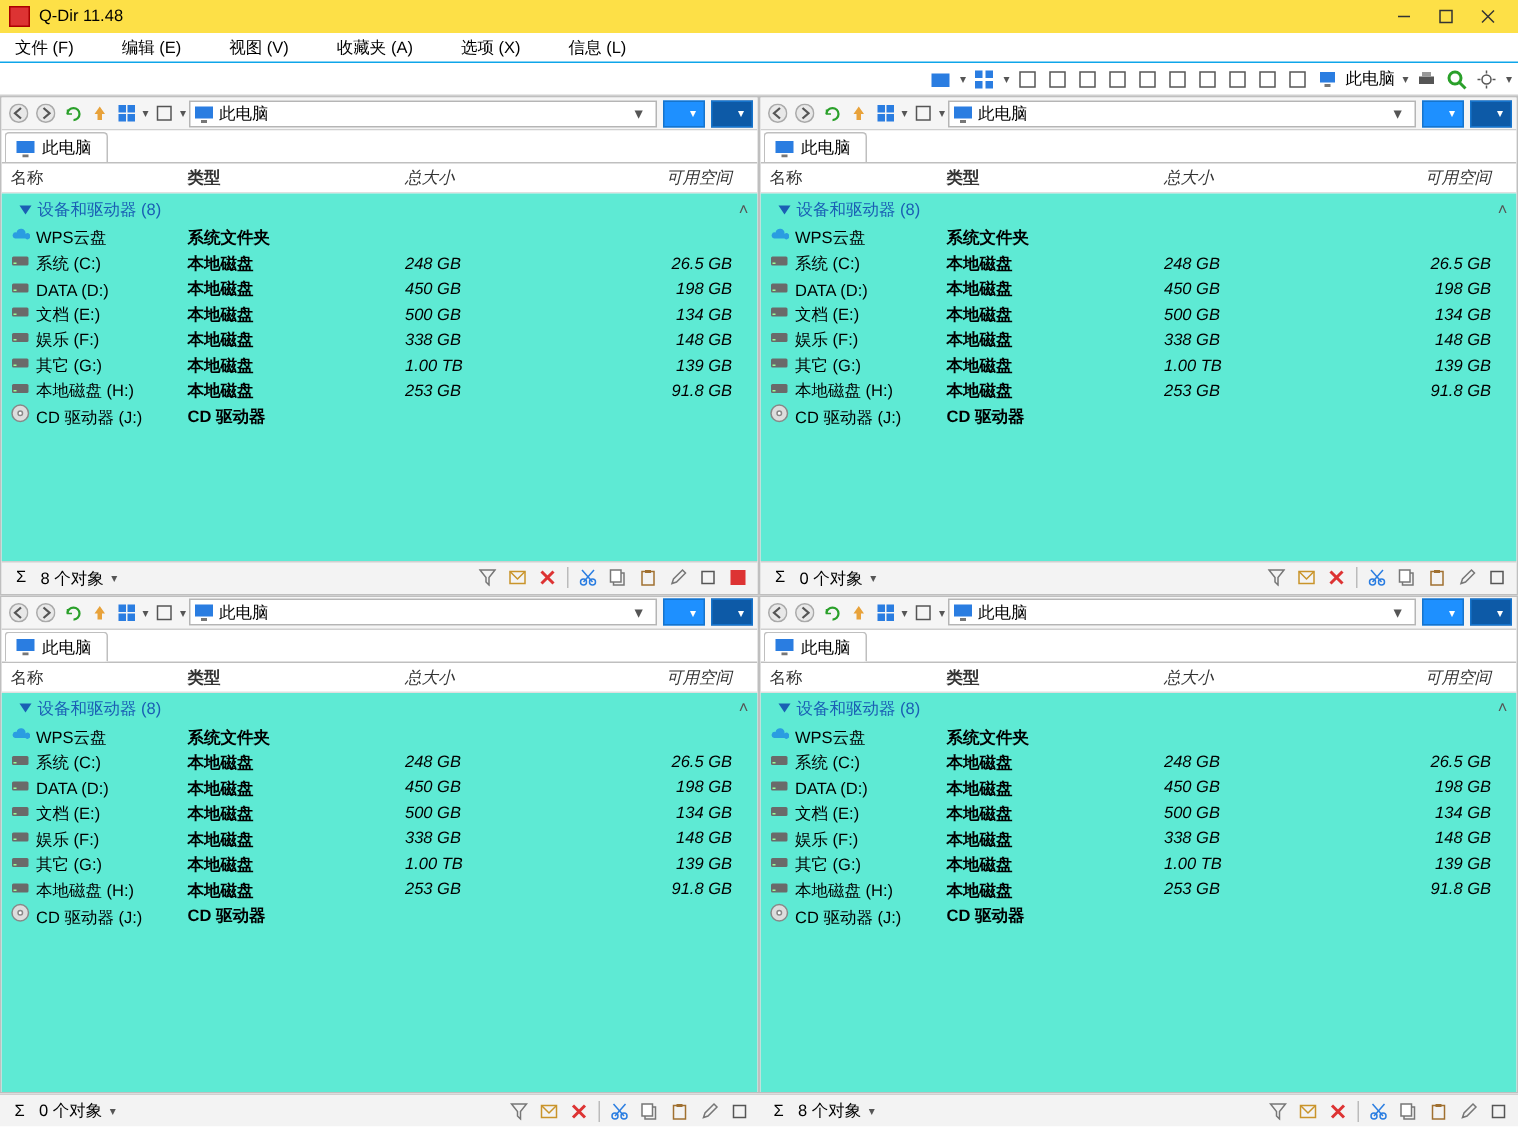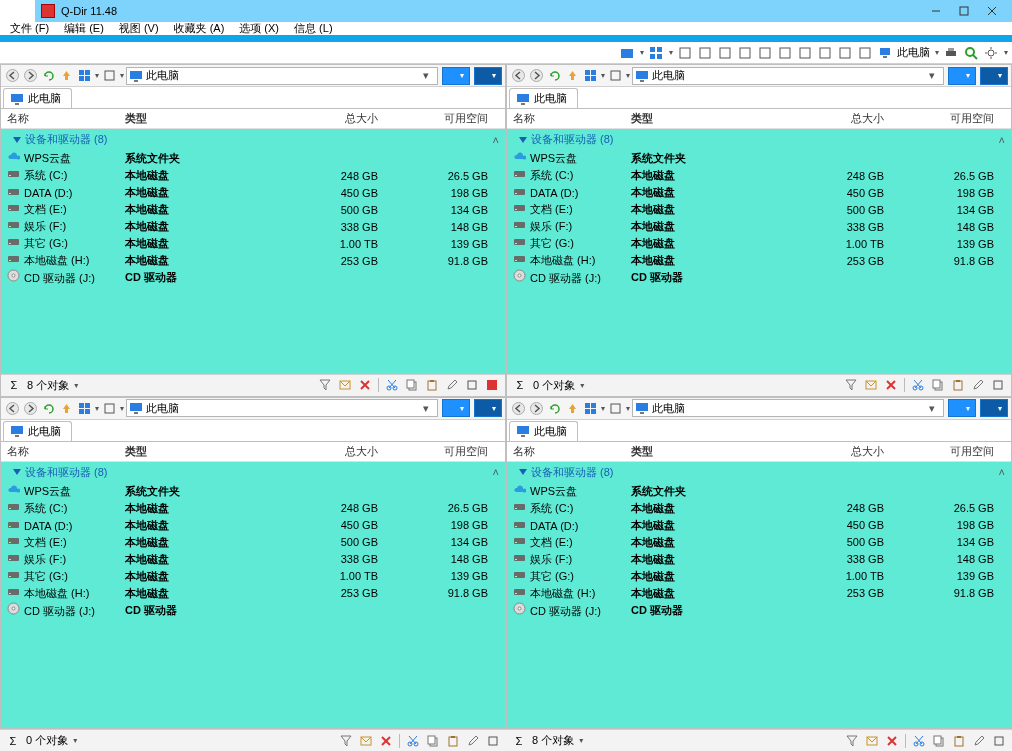--- a/index.html
+++ b/index.html
@@ -1,22 +1,22 @@
 <!DOCTYPE html>
 <html><head>
 <meta charset="utf-8">
 <style>
   * { box-sizing: border-box; margin: 0; padding: 0; font-family: "Segoe UI", Tahoma, sans-serif; font-size: 11px; }
   body { background: #fff; width: 1012px; height: 751px; overflow: hidden; display: flex; flex-direction: column; }
-  .titlebar { height: 22px; background: #7dd3fc; display: flex; align-items: center; padding: 0 6px; margin-left: 35px; }
+  .titlebar { height: 22px; background: #fde047; display: flex; align-items: center; padding: 0 6px; }
   .app-icon { width: 14px; height: 14px; background: #d33; border: 1px solid #a00; margin-right: 6px; }
   .titlebar-title { flex: 1; }
   .winbtn { width: 28px; height: 20px; display: flex; align-items: center; justify-content: center; color: #333; }
   .winbtn svg { width: 10px; height: 10px; }
-  .menubar { height: 20px; display: flex; align-items: center; padding: 0 4px; gap: 3px; border-bottom: 7px solid #0ea5e9;}
+  .menubar { height: 20px; display: flex; align-items: center; padding: 0 4px; gap: 20px; border-bottom: 1px solid #0ea5e9;}
   .menubar .item { padding: 2px 6px; cursor: default; }
   .app-toolbar { height: 22px; display: flex; align-items: center; justify-content: flex-end; padding: 0 4px; gap: 4px; border-bottom: 1px solid #d0d0d0;}
   .tool-icn { width: 16px; height: 16px; display:inline-flex; align-items:center; justify-content:center; }
   .tool-icn svg { width: 14px; height:14px;}
   .quads { flex: 1; display: grid; grid-template-columns: 1fr 1fr; grid-template-rows: 1fr 1fr; }
   .pane { border: 1px solid #bfbfbf; display: flex; flex-direction: column; overflow: hidden; }
   .pane-toolbar { height: 22px; background: #f5f5f5; display: flex; align-items: center; padding: 0 3px; gap: 2px; border-bottom: 1px solid #d0d0d0;}
   .nav-icn { width:16px; height:16px; display:inline-flex; align-items:center; justify-content:center;}
   .nav-icn svg{width:13px;height:13px;}
   .addr { flex:1; display:flex; align-items:center; border:1px solid #b5b5b5; background:#fff; height:18px; padding:0 2px; gap:3px;}
@@ -24,22 +24,22 @@
   .addr input{flex:1;border:none;outline:none;font-size:11px;height:14px;}
   .addr .dd{width:12px;color:#555;}
   .view-btn{width:28px;height:18px;display:flex;align-items:center;justify-content:center;background:#1e90ff;border:1px solid #1674cc;margin-left:2px;}
   .view-btn.alt{background:#0d5aa7;}
   .tab-strip{height:22px;display:flex;align-items:flex-end;background:#fff;border-bottom:1px solid #bfbfbf;padding-left:2px;}
   .tab{border:1px solid #bfbfbf;border-bottom:none;padding:2px 10px 2px 6px;background:#fff;display:flex;align-items:center;gap:4px;border-radius:3px 3px 0 0;}
   .col-head{height:20px;display:flex;align-items:center;border-bottom:1px solid #e0e0e0;color:#333;}
   .col-head .c{padding:3px 6px;}
   .c-name{width:118px;}
   .c-type{width:145px;font-weight:bold;}
-  .c-size{width:120px;text-align:right;}
-  .c-free{width:110px;text-align:right;}
+  .c-size{width:120px;font-style:italic;}
+  .c-free{width:110px;text-align:right;font-style:italic;}
   .list{flex:1;overflow:auto;background:#5eead4;position:relative;}
   .group-hdr{color:#1a5fb4;padding:3px 6px 3px 12px;display:flex;align-items:center;gap:4px;}
   .group-hdr::before{content:"";border-top:6px solid #1a5fb4;border-left:4px solid transparent;border-right:4px solid transparent;}
   .chev-up{position:absolute;right:6px;color:#555;}
   .row{display:flex;align-items:center;height:17px;}
   .row .c{padding:1px 6px;}
   .row .ricon{width:14px;display:inline-block;margin-right:3px;}
   .statusbar{height:22px;background:#f3f3f3;display:flex;align-items:center;padding:0 6px;gap:6px;border-top:1px solid #d0d0d0;}
   .statusbar .txt{flex:1;display:flex;align-items:center;gap:4px;}
   .sb-icon{width:14px;height:14px;display:inline-flex;align-items:center;justify-content:center;}

